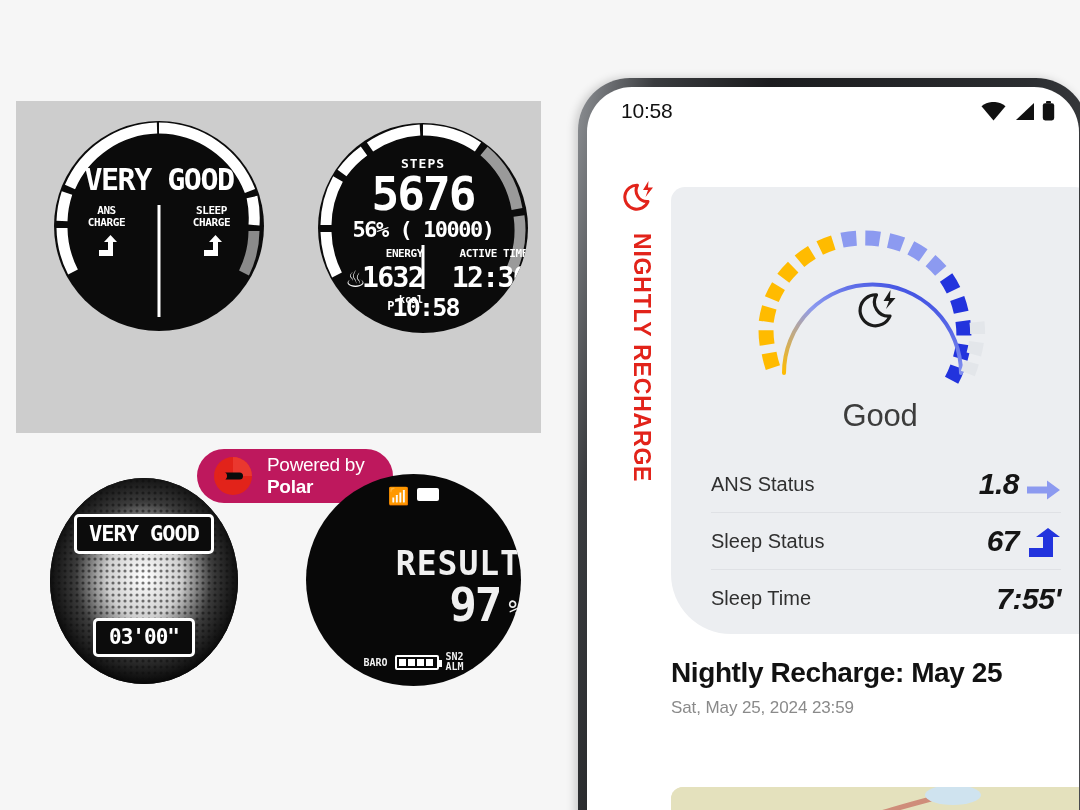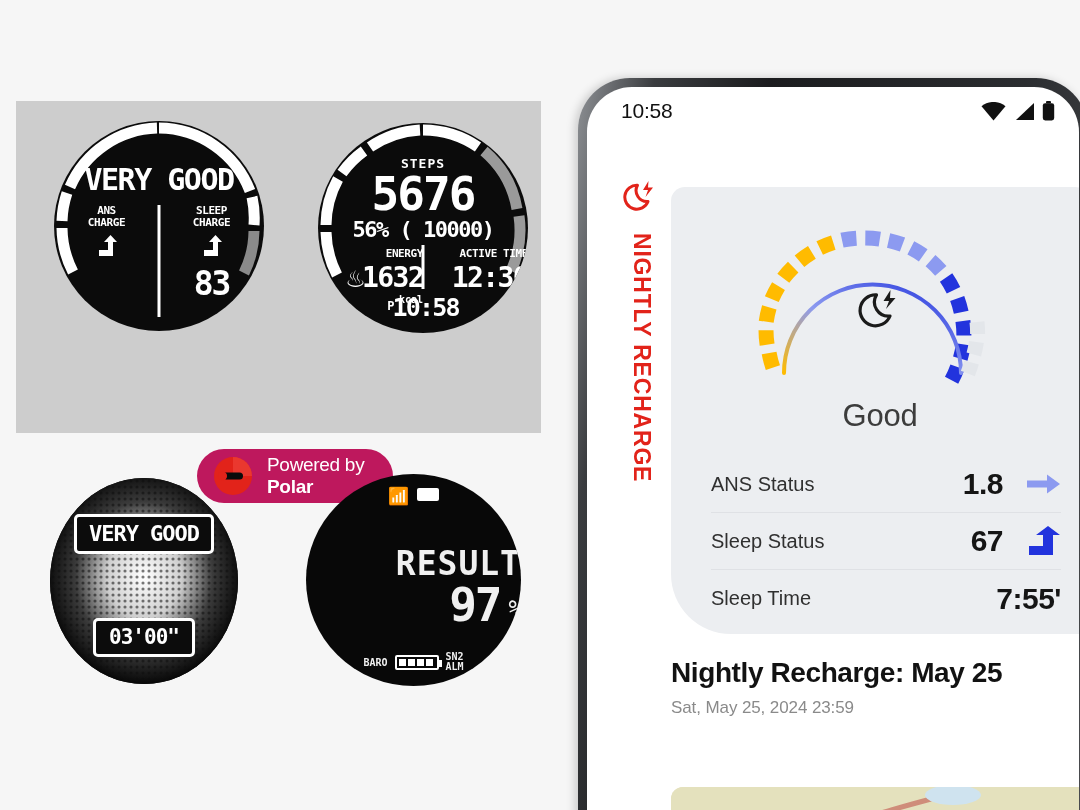--- a/index.html
+++ b/index.html
@@ -131,21 +131,21 @@
   .gauge-svg { position: absolute; left: 50%; transform: translateX(-50%); top: 14px; }
   .moon-mid { position: absolute; left: 50%; top: 100px; transform: translateX(-50%); }
 
   .gauge-status { text-align: center; font-size: 31px; color: #3c3c3c; margin-top: -4px; letter-spacing: -0.2px; }
 
   .stats { margin-top: 22px; padding: 0 28px 0 40px; }
   .stat-row { display: flex; align-items: center; justify-content: space-between;
               height: 57px; border-bottom: 1px solid #dfe1e5; }
   .stat-row:last-child { border-bottom: none; }
   .stat-label { font-size: 20px; color: #303030; }
-  .stat-right { display: flex; align-items: center; gap: 24px; }
+  .stat-right { display: flex; align-items: flex-end; gap: 8px; font-style: italic; }
   .stat-value { font-size: 30px; font-weight: 700; color: #151515; letter-spacing: -0.5px; }
 
   
   .head-block { position: absolute; left: 84px; top: 570px; right: 0; }
   .head-title { font-size: 28px; font-weight: 700; color: #121212; letter-spacing: -0.4px; }
   .head-sub { font-size: 17px; color: #8a8a8a; margin-top: 9px; letter-spacing: -0.1px; }
 
   
   .map-card { position: absolute; left: 84px; top: 700px; right: -10px; height: 60px;
               border-radius: 12px 12px 0 0; overflow: hidden;
@@ -181,21 +181,20 @@
             <div class="w1-lab"><span>ANS</span><br><span>CHARGE</span></div>
             <svg class="w1-arrow" viewBox="0 0 20 24">
               <path d="M2 22 L2 16 L11 16 L11 8 L7 8 L13.5 1 L20 8 L16 8 L16 22 Z" fill="#fff"></path>
             </svg>
           </div>
           <div class="w1-col">
             <div class="w1-lab"><span>SLEEP</span><br><span>CHARGE</span></div>
             <svg class="w1-arrow" viewBox="0 0 20 24">
               <path d="M2 22 L2 16 L11 16 L11 8 L7 8 L13.5 1 L20 8 L16 8 L16 22 Z" fill="#fff"></path>
             </svg>
-            <div class="w1-val">83</div>
           </div>
         </div>
       </div>
 
       <div class="watch w2">
         <div class="ring">
           <svg width="210" height="210" viewBox="0 0 210 210">
             <g fill="none" stroke-linecap="butt" stroke-width="11">
               <path d="M105 7 A98 98 0 0 1 160 24" stroke="#ffffff"></path>
               <path d="M166 28 A98 98 0 0 1 199 86" stroke="#9a9a9a"></path>

